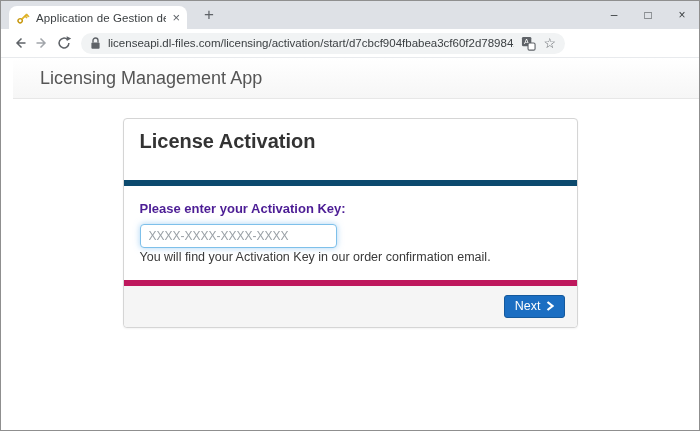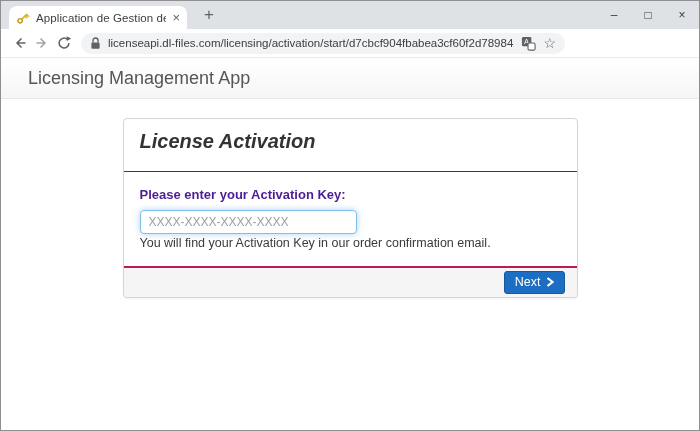--- a/index.html
+++ b/index.html
@@ -49,42 +49,43 @@
   .url-text{
     flex:1; font-size:11.5px; color:#3c4043; white-space:nowrap; overflow:hidden;
   }
   .star{ font-size:14px; color:#5f6368; line-height:1; }
   
   .page{ height:372px; background:#fff; }
   .navbar{
     height:41px; background:linear-gradient(#ffffff,#f6f6f6);
     border-bottom:1px solid #e7e7e7; display:flex; align-items:center;
     padding-left:27px;
+    margin-left:12px;
   }
   .brand{ font-size:18px; color:#555; }
   .card{
     width:455px; margin:19px auto 0 auto; background:#fff;
     border:1px solid #d5d5d5; border-radius:4px;
     box-shadow:0 1px 2px rgba(0,0,0,.05);
   }
-  .card-header{ padding:11px 16px 18px 16px; border-bottom:1px solid #0c4a6e;font-style:italic; }
+  .card-header{ padding:11px 16px 27px 16px; border-bottom:6px solid #0c4a6e; }
   .card-title{ font-size:20px; font-weight:bold; color:#333; }
   .card-body{ padding:12px 16px 13px 16px; }
   .field-label{ font-size:13px; font-weight:bold; color:#4c1d95; margin:3px 0 8px 0; }
   .key-input{
-    width:217px; height:24px; border:1px solid var(--input-focus-border,#7ec0ea);
+    width:197px; height:24px; border:1px solid var(--input-focus-border,#7ec0ea);
     border-radius:4px; padding:0 8px; font-size:12px; color:#333;
     font-family:"Liberation Sans", sans-serif;
     outline:none; box-shadow:0 0 6px rgba(102,175,233,.55);
   }
   .key-input::placeholder{ color:#9aa0a6; opacity:1; }
   .help{ font-size:12.5px; color:#3a3a3a; line-height:1.55; }
   .card-footer{
-    background:var(--footer-bg,#f5f5f5); border-top:2px solid #be185d;
-    border-radius:0 0 4px 4px; padding:3px 12px; text-align:right;
+    background:var(--footer-bg,#f5f5f5); border-top:6px solid #be185d;
+    border-radius:0 0 4px 4px; padding:9px 12px; text-align:right;
   }
   .next-btn{
     display:inline-flex; align-items:center; gap:5px;
     background:var(--accent-blue,#1b6ec2); border:1px solid #15599c;
     color:#fff; font-size:12.5px; font-family:"Liberation Sans", sans-serif;
     padding:3px 10px 4px 10px; border-radius:3px; cursor:pointer;
   }
 </style>
 </head>
 <body>

